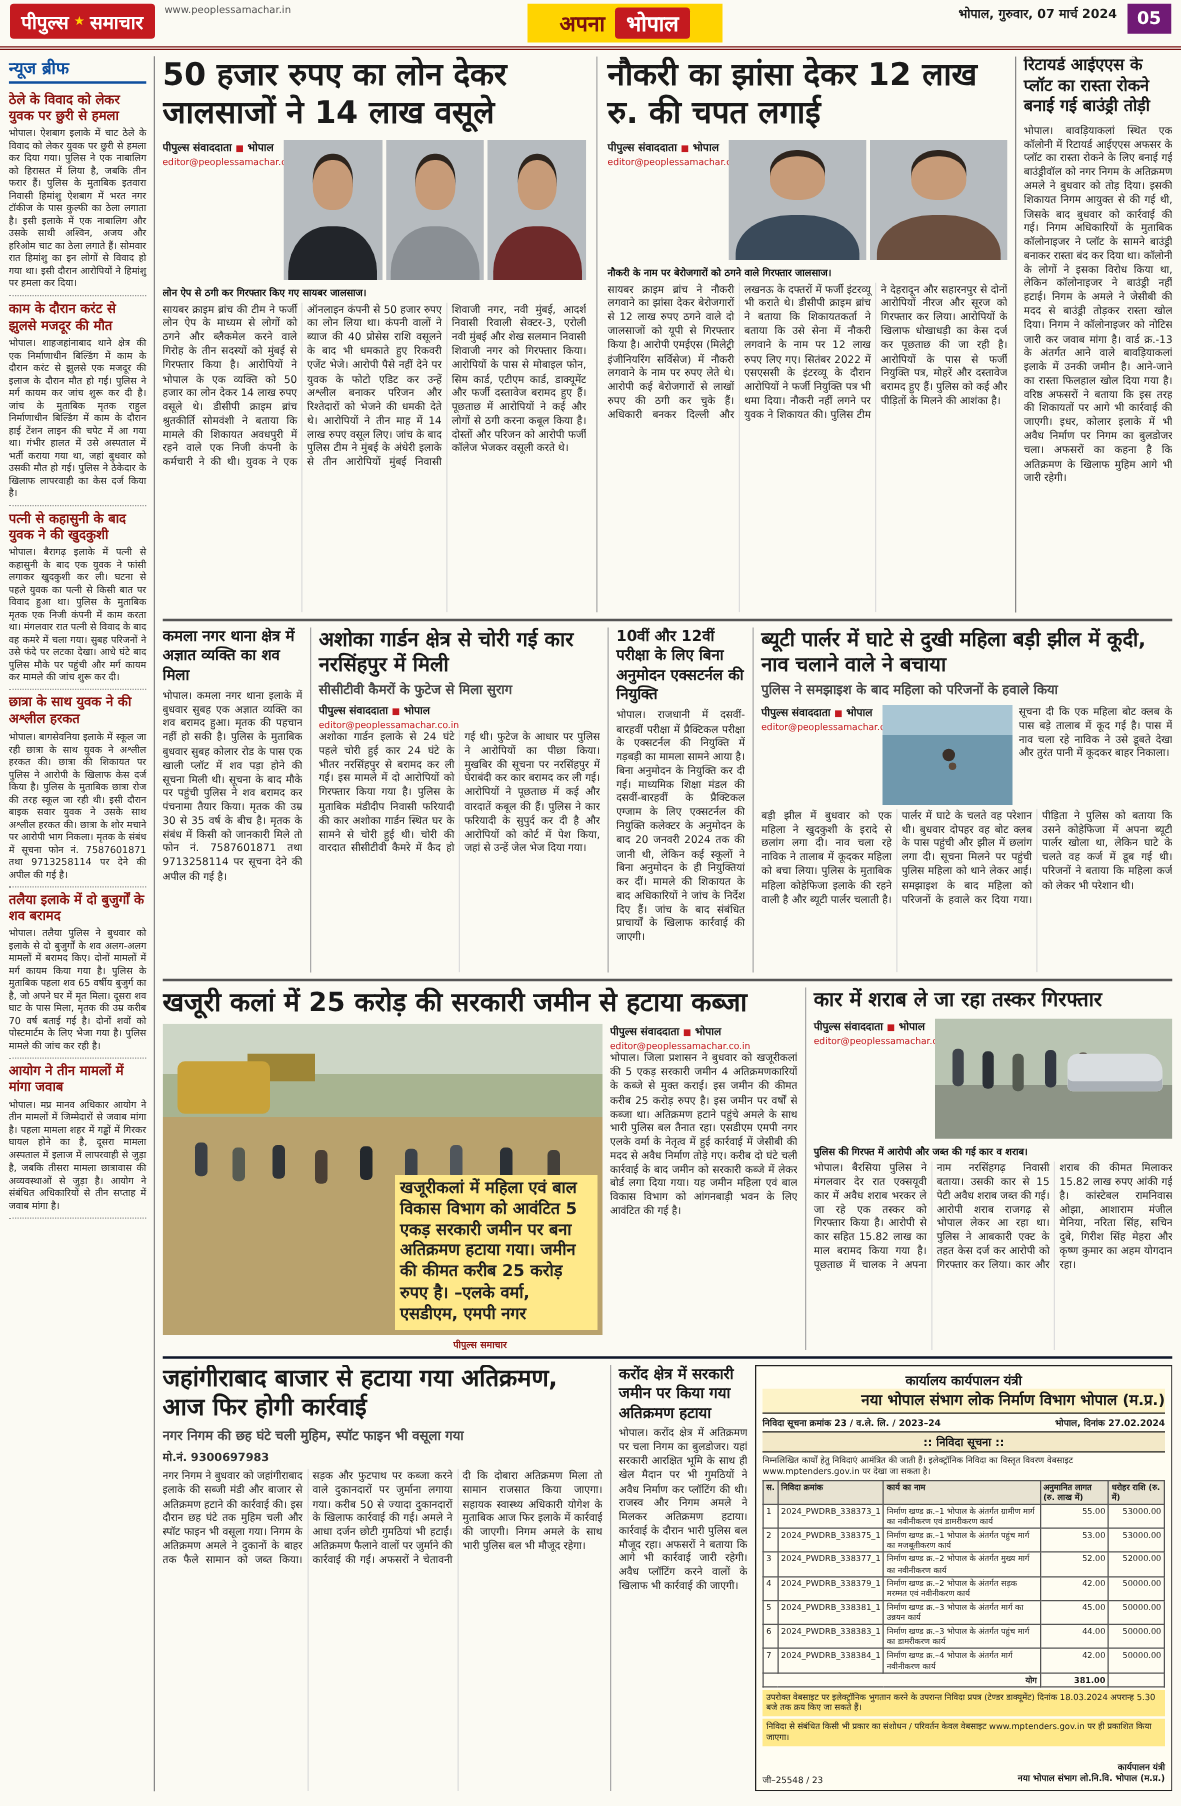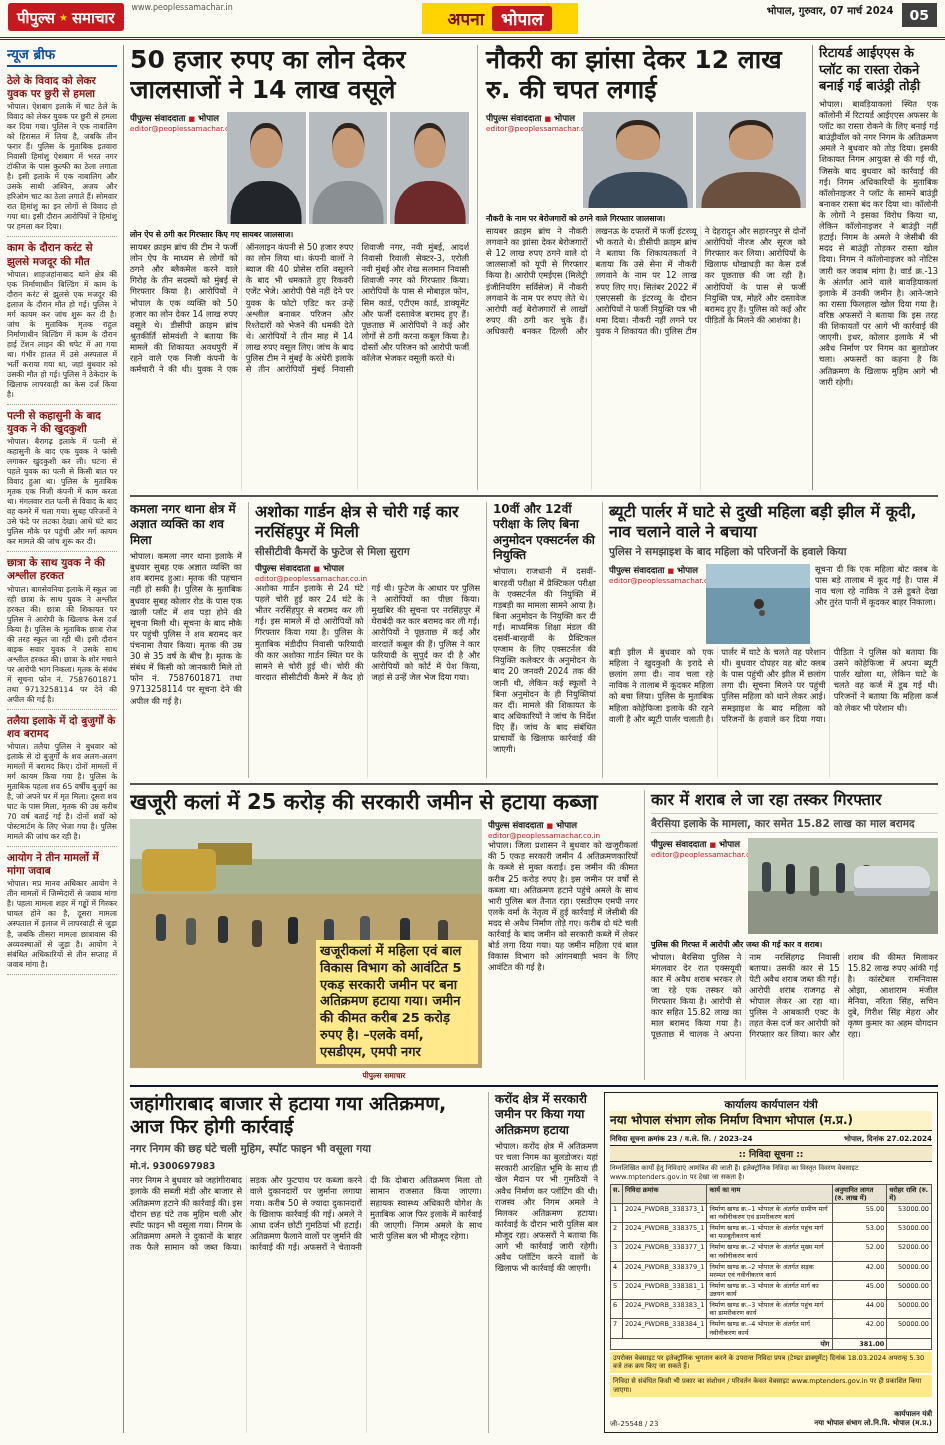--- a/index.html
+++ b/index.html
@@ -13,21 +13,21 @@
   .logo { background:#c41a1f; color:#fff; font-weight:800; font-size:15px; padding:4px 9px;
           border-radius:3px; display:flex; align-items:center; gap:4px; white-space:nowrap; }
   .logo .star { color:#ffd400; font-size:10px; }
   .logo-url { font-size:8px; color:#555; }
   .edition { flex:1; display:flex; justify-content:center; }
   .edition-band { background:#ffd400; padding:3px 26px; font-weight:800; font-size:17px;
                   display:flex; gap:8px; align-items:center; }
   .ed1 { color:#7a1010; }
   .ed2 { background:#c41a1f; color:#fff; padding:1px 9px; border-radius:3px; }
   .dateline { font-size:10px; font-weight:700; white-space:nowrap; }
-  .pagenum { background:#404040; color:#fff; font-weight:800; font-size:14px; padding:4px 8px; }
+  .pagenum { background:#701a75; color:#fff; font-weight:800; font-size:14px; padding:4px 8px; }
 
   
   .content { display:flex; gap:6px; padding:5px 7px; height:1398px; overflow:hidden; }
 
   
   .brief { width:117px; min-width:117px; border-right:1.5px solid #888; padding-right:6px; overflow:hidden; }
   .brief-title { color:#0f4f9e; font-weight:800; font-size:13.5px; border-bottom:2px solid #0f4f9e;
                  padding-bottom:2px; margin-bottom:3px; }
   .brief-item { border-bottom:1px dotted #999; padding:4px 0; }
   .brief-h { color:#8b1410; font-weight:700; font-size:10.5px; line-height:1.25; margin-bottom:2px; }
@@ -123,21 +123,21 @@
 
   
   .bottom-section { display:flex; gap:6px; flex:1; padding-top:5px; overflow:hidden; }
   .art-i { width:352px; min-width:352px; display:flex; flex-direction:column; overflow:hidden; }
   .art-j { width:110px; min-width:110px; border-left:1px solid #aaa; padding-left:6px; overflow:hidden; }
 
   
   .tender { flex:1; border:1.5px solid #222; padding:4px 5px; background:#fffdf2;
             display:flex; flex-direction:column; overflow:hidden; }
   .t-h1 { text-align:center; font-weight:800; font-size:10.5px; }
-  .t-h2 { text-align:left; font-weight:800; font-size:12px; border-bottom:1px solid #222;
+  .t-h2 { text-align:right; font-weight:800; font-size:12px; border-bottom:1px solid #222;
           padding-bottom:2px; margin-bottom:2px; background:#fdf3c8; }
   .t-meta { display:flex; justify-content:space-between; font-size:7.2px; font-weight:600; gap:4px; }
   .t-band { text-align:center; font-weight:800; font-size:9px; border-top:1px solid #222;
             border-bottom:1px solid #222; margin:2px 0; padding:1px 0; background:#f3e9c8; }
   .t-intro { font-size:6.8px; line-height:1.3; margin-bottom:2px; }
   .t-table { width:100%; border-collapse:collapse; font-size:6.5px; line-height:1.25; }
   .t-table th, .t-table td { border:1px solid #555; padding:1px 2px; vertical-align:top; text-align:left; }
   .t-table th { background:#e8e3d2; font-weight:700; }
   .t-table .num { text-align:right; white-space:nowrap; }
   .t-total td { font-weight:800; }
@@ -317,21 +317,20 @@
                 <div class="email">editor@peoplessamachar.co.in</div>
               </div>
               <div class="bodytxt">भोपाल। जिला प्रशासन ने बुधवार को खजूरीकलां की 5 एकड़ सरकारी जमीन 4 अतिक्रमणकारियों के कब्जे से मुक्त कराई। इस जमीन की कीमत करीब 25 करोड़ रुपए है। इस जमीन पर वर्षों से कब्जा था। अतिक्रमण हटाने पहुंचे अमले के साथ भारी पुलिस बल तैनात रहा। एसडीएम एमपी नगर एलके वर्मा के नेतृत्व में हुई कार्रवाई में जेसीबी की मदद से अवैध निर्माण तोड़े गए। करीब दो घंटे चली कार्रवाई के बाद जमीन को सरकारी कब्जे में लेकर बोर्ड लगा दिया गया। यह जमीन महिला एवं बाल विकास विभाग को आंगनबाड़ी भवन के लिए आवंटित की गई है।</div>
             </div>
           </div>
           <div class="photo-credit">पीपुल्स समाचार</div>
         </article>
 
         <article class="art-h">
           <h2 class="h-md">कार में शराब ले जा रहा तस्कर गिरफ्तार</h2>
-          <div class="subtitle subtitle-rule">बैरसिया इलाके के मामला, कार समेत 15.82 लाख का माल बरामद</div>
           <div class="media-row">
             <div class="byline-block">
               <div class="byline">
                 <span>पीपुल्स संवाददाता</span>
                 <span class="sq">■</span>
                 <span>भोपाल</span>
               </div>
               <div class="email">editor@peoplessamachar.co.in</div>
             </div>
             <div class="photo-liquor"></div>

